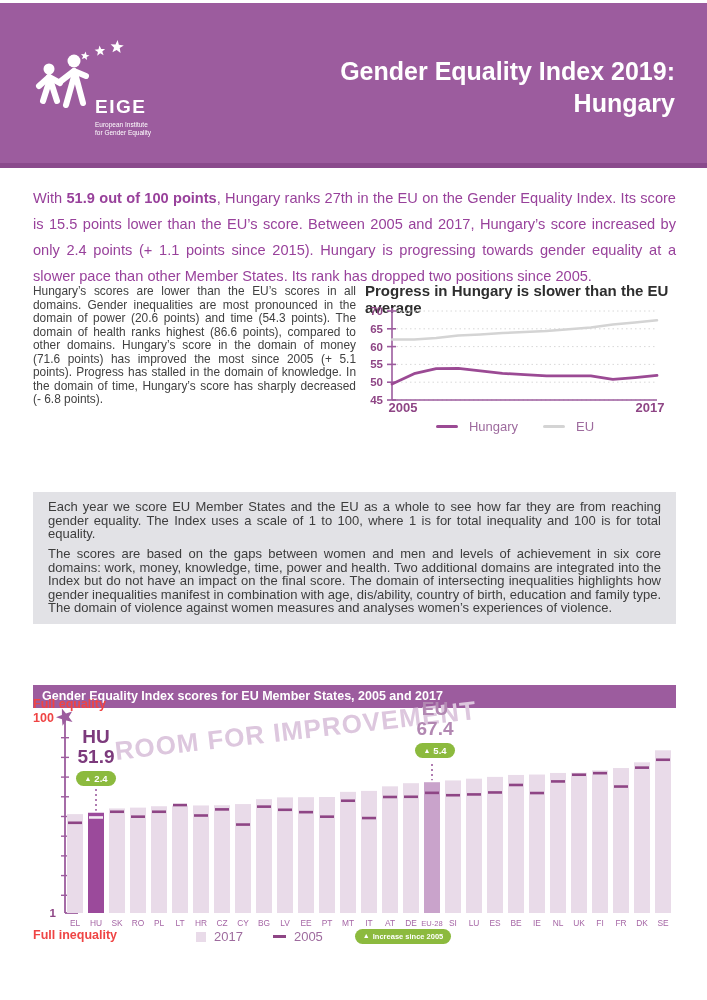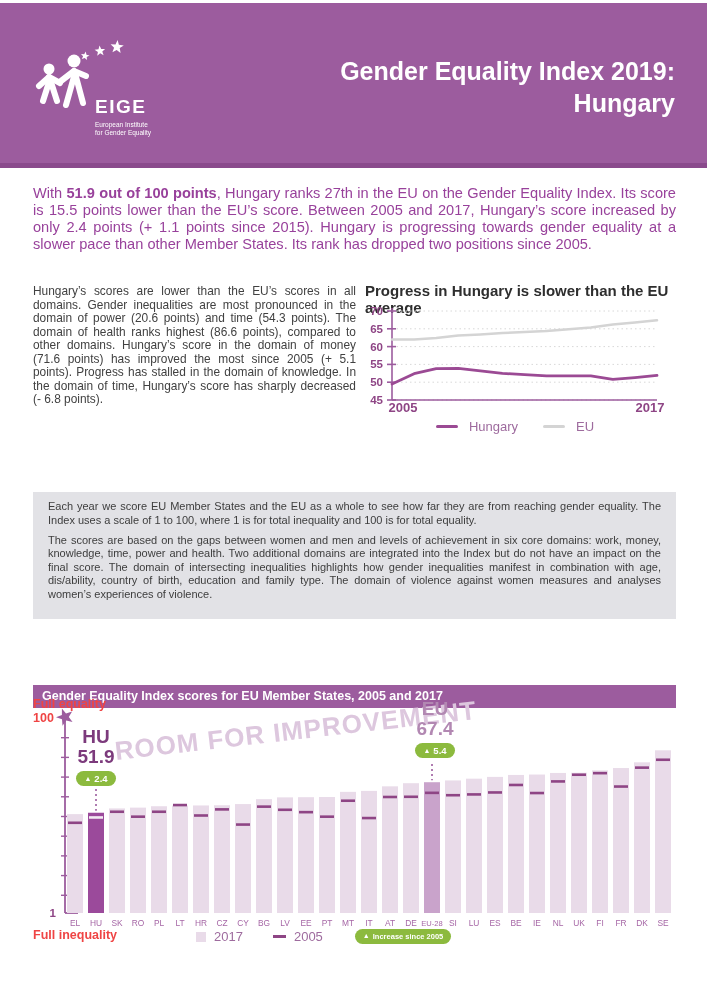--- a/index.html
+++ b/index.html
@@ -6,37 +6,37 @@
   #page{position:relative;width:707px;height:1000px;background:#fff;overflow:hidden;
         font-family:"Liberation Sans",sans-serif;}
   
   .header{position:absolute;left:0;top:3px;width:707px;height:160px;background:#9c5c9e;
           border-bottom:5px solid #8a4a8c;}
   .header-title{position:absolute;right:32px;top:52px;text-align:right;color:#fff;
                 font-weight:bold;font-size:25px;line-height:32px;}
   .logo{position:absolute;left:33px;top:36px;}
   
   .intro{position:absolute;left:33px;top:185px;width:643px;color:#98419b;
-         font-size:14.6px;line-height:17px;text-align:justify;}
+         font-size:14.6px;line-height:26px;text-align:justify;}
   .intro b{font-weight:bold;}
   
   .leftcol{position:absolute;left:33px;top:285px;width:323px;color:#414141;
            font-size:11.9px;line-height:13.5px;text-align:justify;}
   .leftcol p{margin:0 0 7px 0;}
   .chart-title{position:absolute;left:365px;top:282px;width:315px;color:#2e2e2e;
                font-weight:bold;font-size:15px;}
   .line-chart{position:absolute;left:365px;top:300px;}
   .line-legend{position:absolute;left:365px;top:419px;width:300px;display:flex;
                justify-content:center;align-items:center;gap:11px;font-size:13px;color:#9e6b9e;}
   .line-legend .sw-hu{width:22px;height:3.5px;background:#9b4a94;border-radius:2px;}
   .line-legend .sw-eu{width:22px;height:3px;background:#d4d4d4;border-radius:2px;margin-left:14px;}
   
   .infobox{position:absolute;left:33px;top:492px;width:643px;box-sizing:border-box;
-           background:#e2e2e6;padding:8px 15px 18px 15px;color:#3d3d3d;
-           font-size:11px;line-height:13.5px;text-align:justify;}
+           background:#e2e2e6;padding:8px 15px 9px 15px;color:#3d3d3d;
+           font-size:13px;line-height:13.5px;text-align:justify;}
   .infobox p{margin:0 0 6.5px 0;} .infobox p:last-child{margin-bottom:0;}
   
   .section-band{position:absolute;left:33px;top:685px;width:643px;height:23px;background:#9c5c9e;
                 color:#fff;font-weight:bold;font-size:12.5px;line-height:23px;
                 padding-left:9px;box-sizing:border-box;}
   .bar-chart{position:absolute;left:20px;top:688px;}
   .axis-note{position:absolute;color:#ef4444;font-weight:bold;font-size:12.5px;}
   .ann{position:absolute;width:52px;text-align:center;font-weight:bold;line-height:20px;}
   .ann .v1{font-size:19px;display:block;}
   .ann .v2{font-size:19px;display:block;}

